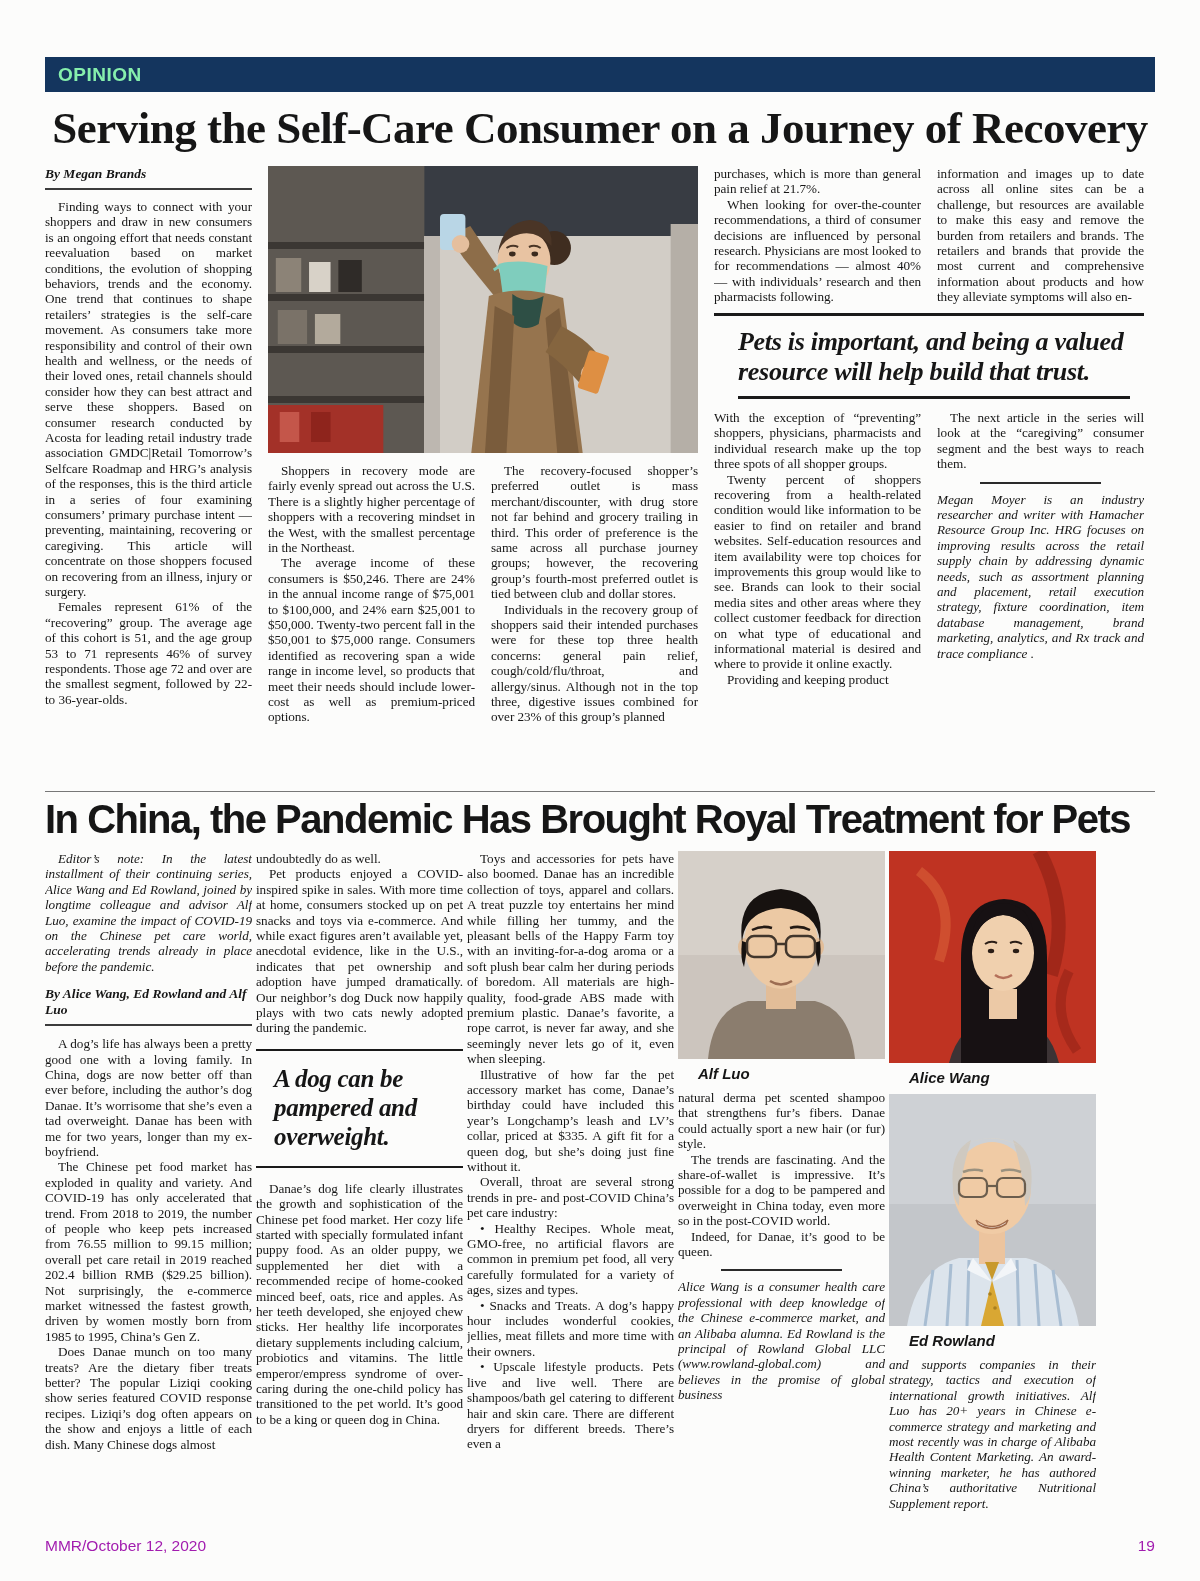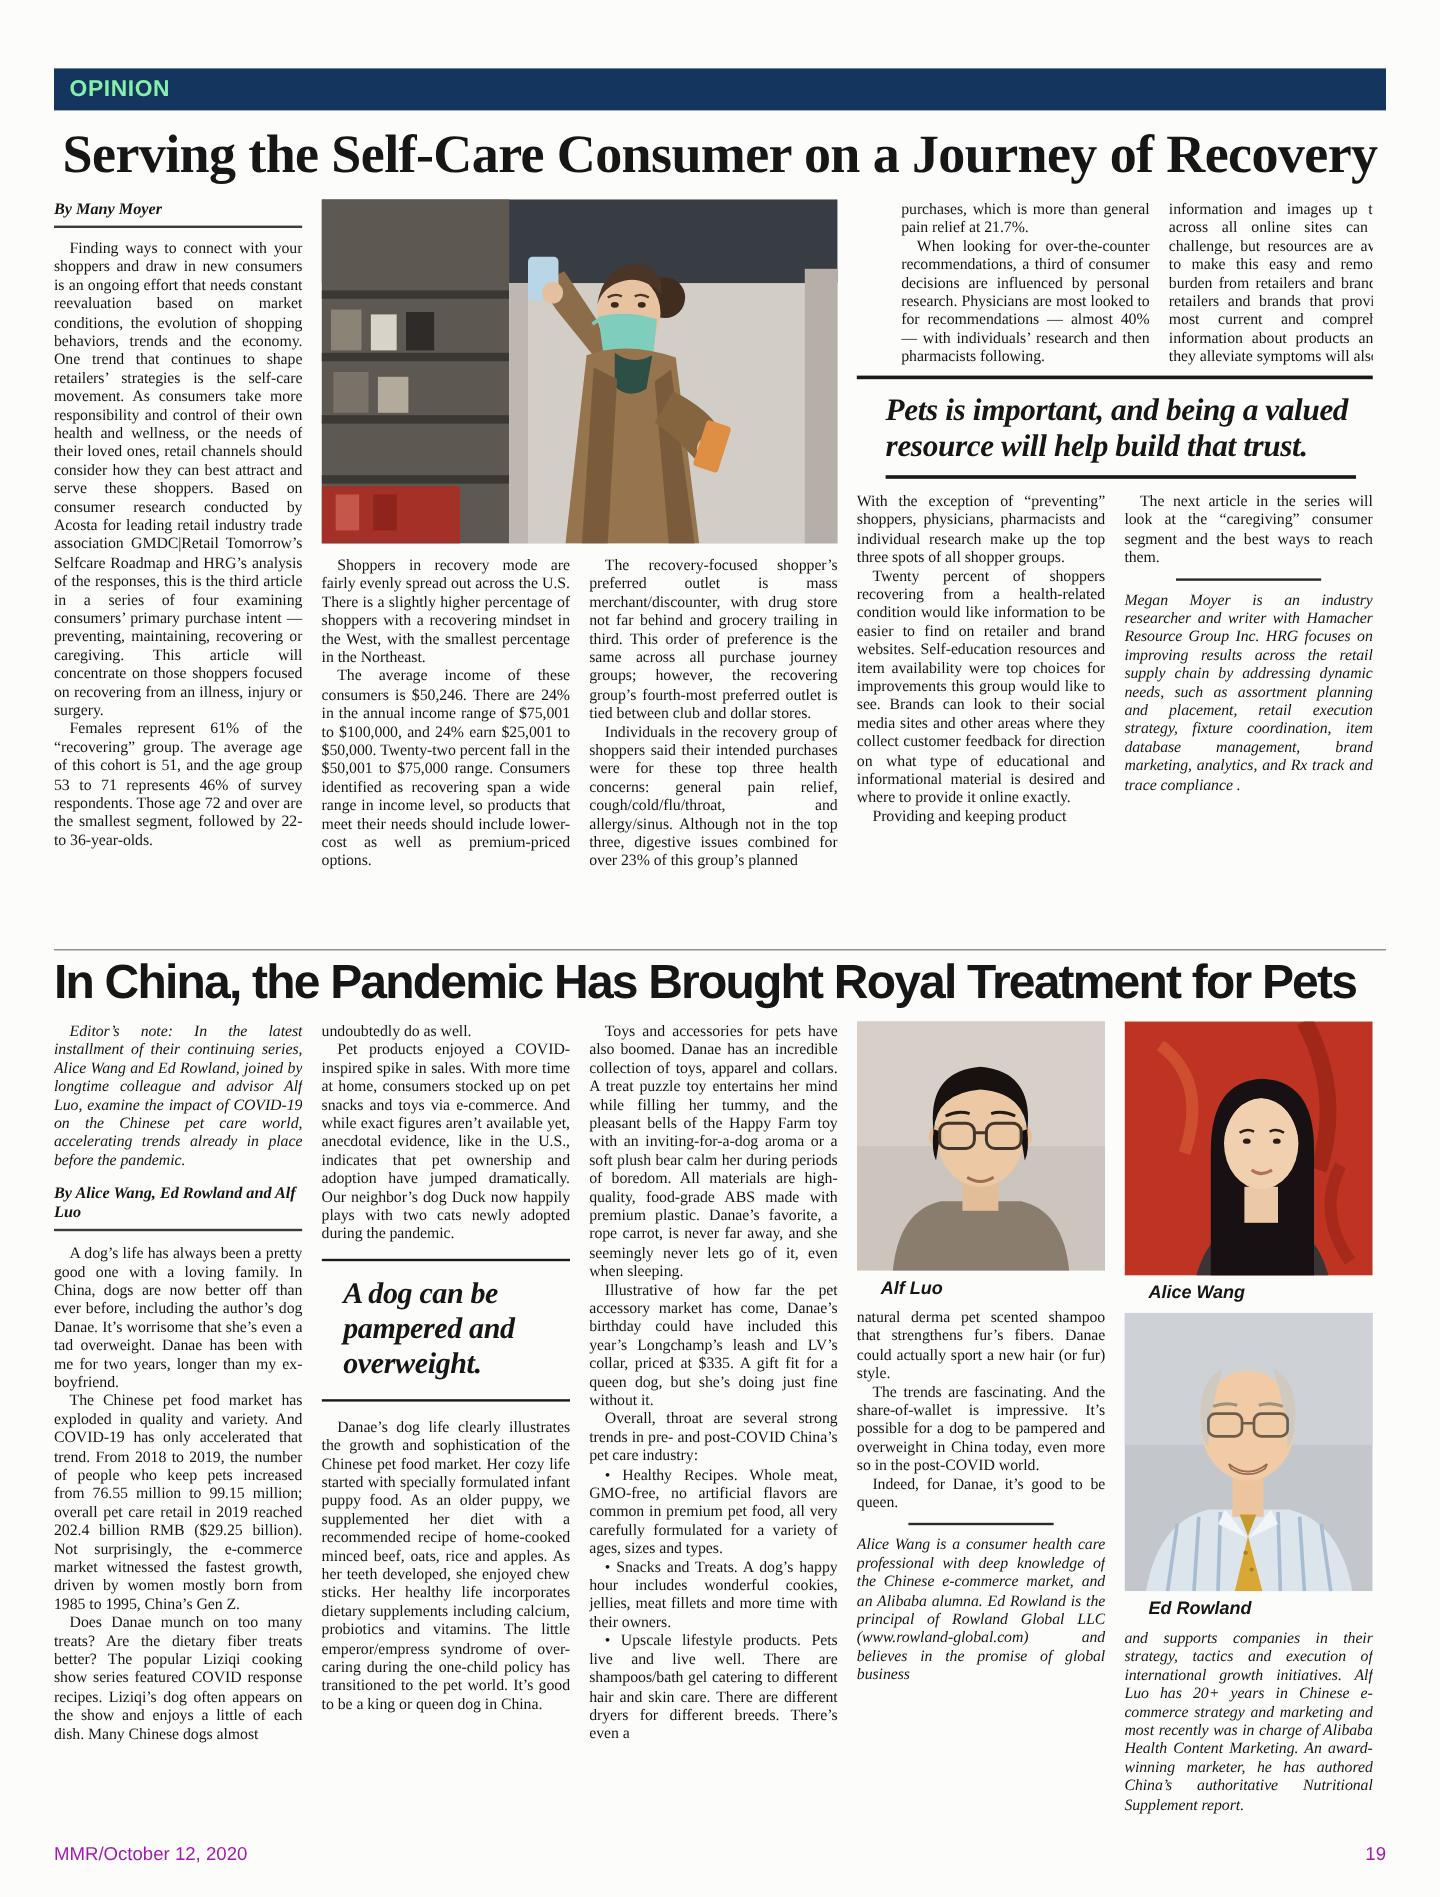--- a/index.html
+++ b/index.html
@@ -31,36 +31,36 @@
   }
   p { margin:0; text-align:justify; font-size:13.2px; line-height:15.4px;
       text-indent:13px; letter-spacing:-.05px; }
   p.cont { text-indent:0; }
   p.italic { font-style:italic; }
 
   .photo-main { height:287px; margin-bottom:10px; }
   .photo-main svg, .portrait svg { display:block; width:100%; height:100%; }
   .a1-mid .tworow { flex:1; overflow:hidden; }
 
-  .topRow { height:141px; overflow:hidden;margin-left:37px; }
+  .topRow { height:141px; overflow:hidden; }
   .pq1 { border-top:3px solid #1a1a1a; margin-top:6px; }
   .pq1-text { font-size:26px; line-height:30px; font-weight:bold; font-style:italic;
               padding:11px 6px 9px 24px; letter-spacing:-.3px; text-align:left; text-indent:0; }
   .pq1-rule { height:3px; background:#1a1a1a; margin:0 14px 0 24px; }
   .botRow { flex:1; overflow:hidden; margin-top:11px; }
 
   .bio-rule { width:58%; margin:10px auto 8px; border-top:2px solid #2a2a2a; }
 
   .divider { margin:10px 45px 0; border-top:1px solid #777; }
 
   .a2-title {
     margin:7px 45px 0; font-family:"Liberation Sans", sans-serif;
     font-size:40px; font-weight:bold; letter-spacing:-1.5px; line-height:1; white-space:nowrap;
   }
-  .a2-body { margin:12px 45px 0; display:flex; gap:16px; height:676px; overflow:hidden; }
+  .a2-body { margin:12px 45px 0; display:flex; gap:4px; height:676px; overflow:hidden; }
   .a2-col { flex:0 0 207px; width:207px; overflow:hidden; }
 
   .byline2 {
     margin-top:12px; font-size:13.5px; font-weight:bold; font-style:italic;
     border-bottom:2.5px solid #3c3c3c; padding-bottom:6px; margin-bottom:10px;
   }
   .pq2 { border-top:2.5px solid #1a1a1a; border-bottom:2.5px solid #1a1a1a;
          margin:13px 0; padding:13px 0 15px 18px; }
   .pq2-text { font-size:25px; line-height:29px; font-weight:bold; font-style:italic;
               letter-spacing:-.3px; text-align:left; text-indent:0; }
@@ -86,21 +86,21 @@
 
   <div class="kicker">
     <span>OPINION</span>
   </div>
 
   <h1 class="a1-title">Serving the Self-Care Consumer on a Journey of Recovery</h1>
 
   <div class="a1-body">
 
     <div class="colA">
-      <div class="byline">By Many Moyer</div>
+      <div class="byline">By Megan Brands</div>
       <p>Finding ways to connect with your shoppers and draw in new consumers is an ongoing effort that needs constant reevaluation based on market conditions, the evolution of shopping behaviors, trends and the economy. One trend that continues to shape retailers’ strategies is the self-care movement. As consumers take more responsibility and control of their own health and wellness, or the needs of their loved ones, retail channels should consider how they can best attract and serve these shoppers. Based on consumer research conducted by Acosta for leading retail industry trade association GMDC|Retail Tomorrow’s Selfcare Roadmap and HRG’s analysis of the responses, this is the third article in a series of four examining consumers’ primary purchase intent — preventing, maintaining, recovering or caregiving. This article will concentrate on those shoppers focused on recovering from an illness, injury or surgery.</p>
       <p>Females represent 61% of the “recovering” group. The average age of this cohort is 51, and the age group 53 to 71 represents 46% of survey respondents. Those age 72 and over are the smallest segment, followed by 22- to 36-year-olds.</p>
     </div>
 
     <div class="a1-mid">
       <div class="photo-main">
         <svg viewBox="0 0 440 287" preserveAspectRatio="none" aria-hidden="true">
           <rect width="440" height="287" fill="#c9c4be"></rect>
           <rect width="440" height="70" fill="#383c43"></rect>
           <rect x="0" y="0" width="160" height="287" fill="#5d5852"></rect>

